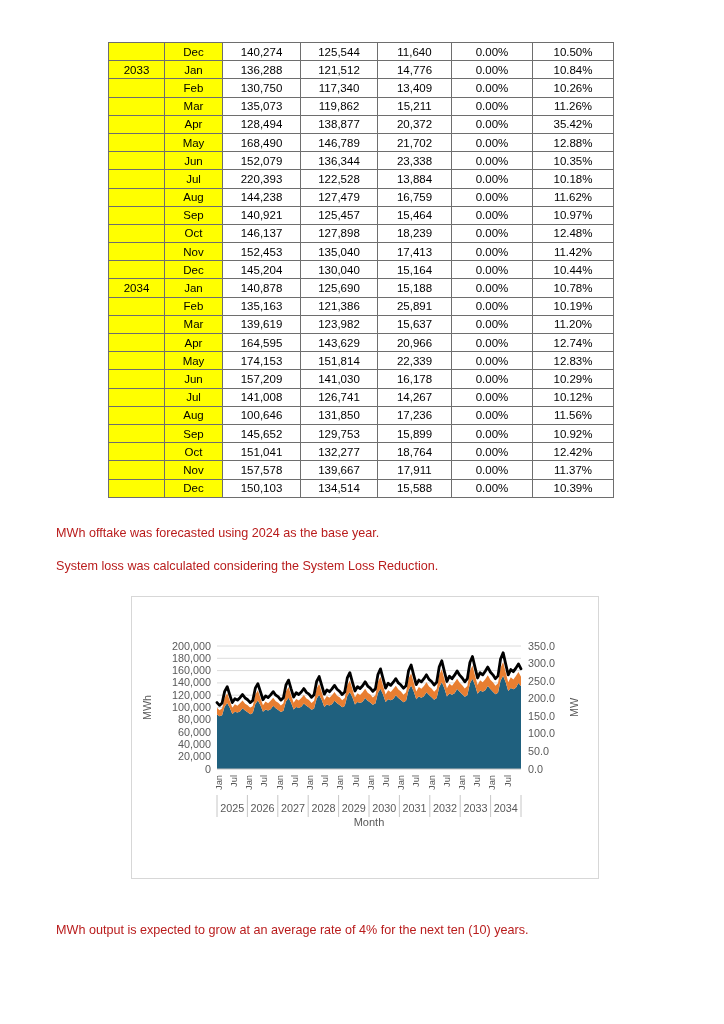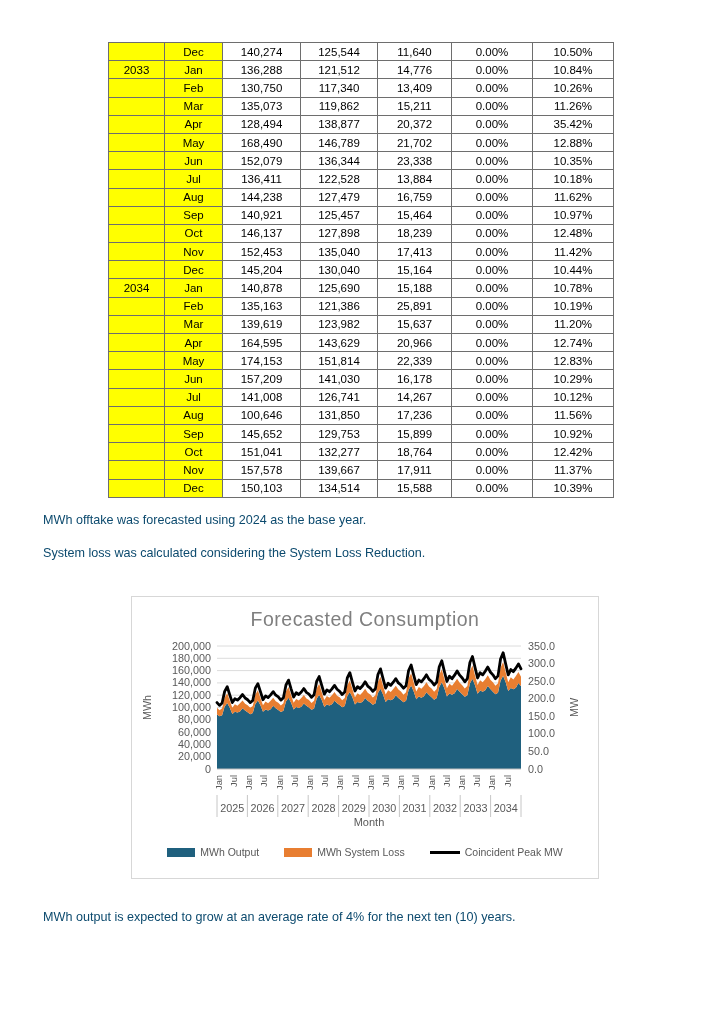--- a/index.html
+++ b/index.html
@@ -2,21 +2,21 @@
 <html><head>
 <meta charset="utf-8">
 <style>
   html,body{margin:0;padding:0;}
   body{width:724px;height:1024px;background:#ffffff;position:relative;
        font-family:"Liberation Sans",sans-serif;color:#161616;overflow:hidden;}
   .data-table{position:absolute;left:108px;top:42px;border-collapse:collapse;table-layout:fixed;}
   .data-table td{border:1px solid #6e6e6e;height:17.2px;padding:0;text-align:center;
        font-size:11.5px;color:#000;white-space:nowrap;overflow:hidden;}
   .data-table td.hl{background:#ffff00;margin-left:48px;}
-  .para{position:absolute;margin:0;font-size:12.6px;color:#0c4a6e;white-space:nowrap;}
+  .para{position:absolute;margin:13px;font-size:12.6px;color:#b91c1c;white-space:nowrap;}
   #para-offtake{left:43px;top:513px;}
   #para-loss{left:43px;top:546px;}
   #para-growth{left:43px;top:910px;}
   .chart-card{position:absolute;left:131px;top:596px;width:466px;height:281px;
        border:1px solid #d7d7d7;background:#ffffff;}
   .chart-title{position:absolute;top:11px;left:0;right:0;text-align:center;
        font-size:19.5px;color:#7f7f7f;letter-spacing:0.5px;}
   .chart-svg{position:absolute;top:0;left:0;}
   svg text{font-family:"Liberation Sans",sans-serif;fill:#595959;}
   .legend{position:absolute;top:249px;left:0;right:0;display:flex;justify-content:center;
@@ -100,21 +100,21 @@
           <td class="hl" style="background: rgb(255, 255, 0);">Jun</td>
           <td>152,079</td>
           <td>136,344</td>
           <td>23,338</td>
           <td>0.00%</td>
           <td>10.35%</td>
         </tr>
         <tr>
           <td class="hl" style="background: rgb(255, 255, 0);"></td>
           <td class="hl" style="background: rgb(255, 255, 0);">Jul</td>
-          <td>136,411</td>
+          <td>220,393</td>
           <td>122,528</td>
           <td>13,884</td>
           <td>0.00%</td>
           <td>10.18%</td>
         </tr>
         <tr>
           <td class="hl" style="background: rgb(255, 255, 0);"></td>
           <td class="hl" style="background: rgb(255, 255, 0);">Aug</td>
           <td>144,238</td>
           <td>127,479</td>
@@ -345,31 +345,16 @@
         <text x="221.8" y="215" text-anchor="middle" font-size="10.8">2029</text>
         <text x="252.2" y="215" text-anchor="middle" font-size="10.8">2030</text>
         <text x="282.6" y="215" text-anchor="middle" font-size="10.8">2031</text>
         <text x="313.0" y="215" text-anchor="middle" font-size="10.8">2032</text>
         <text x="343.4" y="215" text-anchor="middle" font-size="10.8">2033</text>
         <text x="373.8" y="215" text-anchor="middle" font-size="10.8">2034</text>
         <text x="237.0" y="229" text-anchor="middle" font-size="11">Month</text>
         <text transform="translate(19,110.5) rotate(-90)" text-anchor="middle" font-size="10.8">MWh</text>
         <text transform="translate(446,110.5) rotate(-90)" text-anchor="middle" font-size="10.8">MW</text>
       </svg>
-    <div class="chart-title">Forecasted Consumption</div>
-    <div class="legend">
-      <span class="lg">
-        <span class="sw" id="sw0" style="background: rgb(31, 96, 126);"></span>
-        <span>MWh Output</span>
-      </span>
-      <span class="lg">
-        <span class="sw" id="sw1" style="background: rgb(232, 126, 49);"></span>
-        <span>MWh System Loss</span>
-      </span>
-      <span class="lg">
-        <span class="sw line" id="sw2" style="background: rgb(0, 0, 0);"></span>
-        <span>Coincident Peak MW</span>
-      </span>
-    </div>
   </div>
 
   <p class="para" id="para-growth">MWh output is expected to grow at an average rate of 4% for the next ten (10) years.</p>
 </div>
 
 </body></html>

